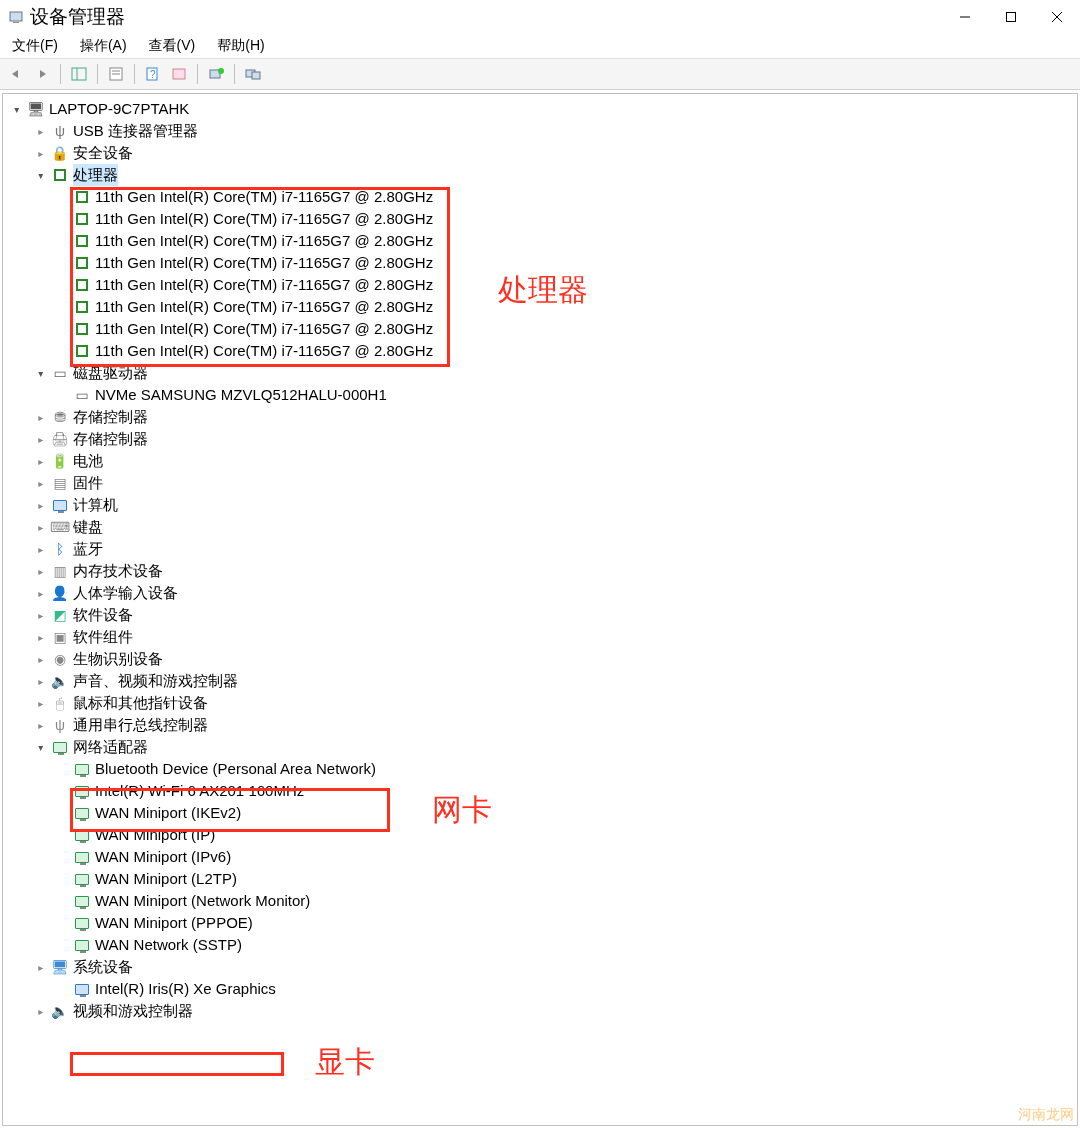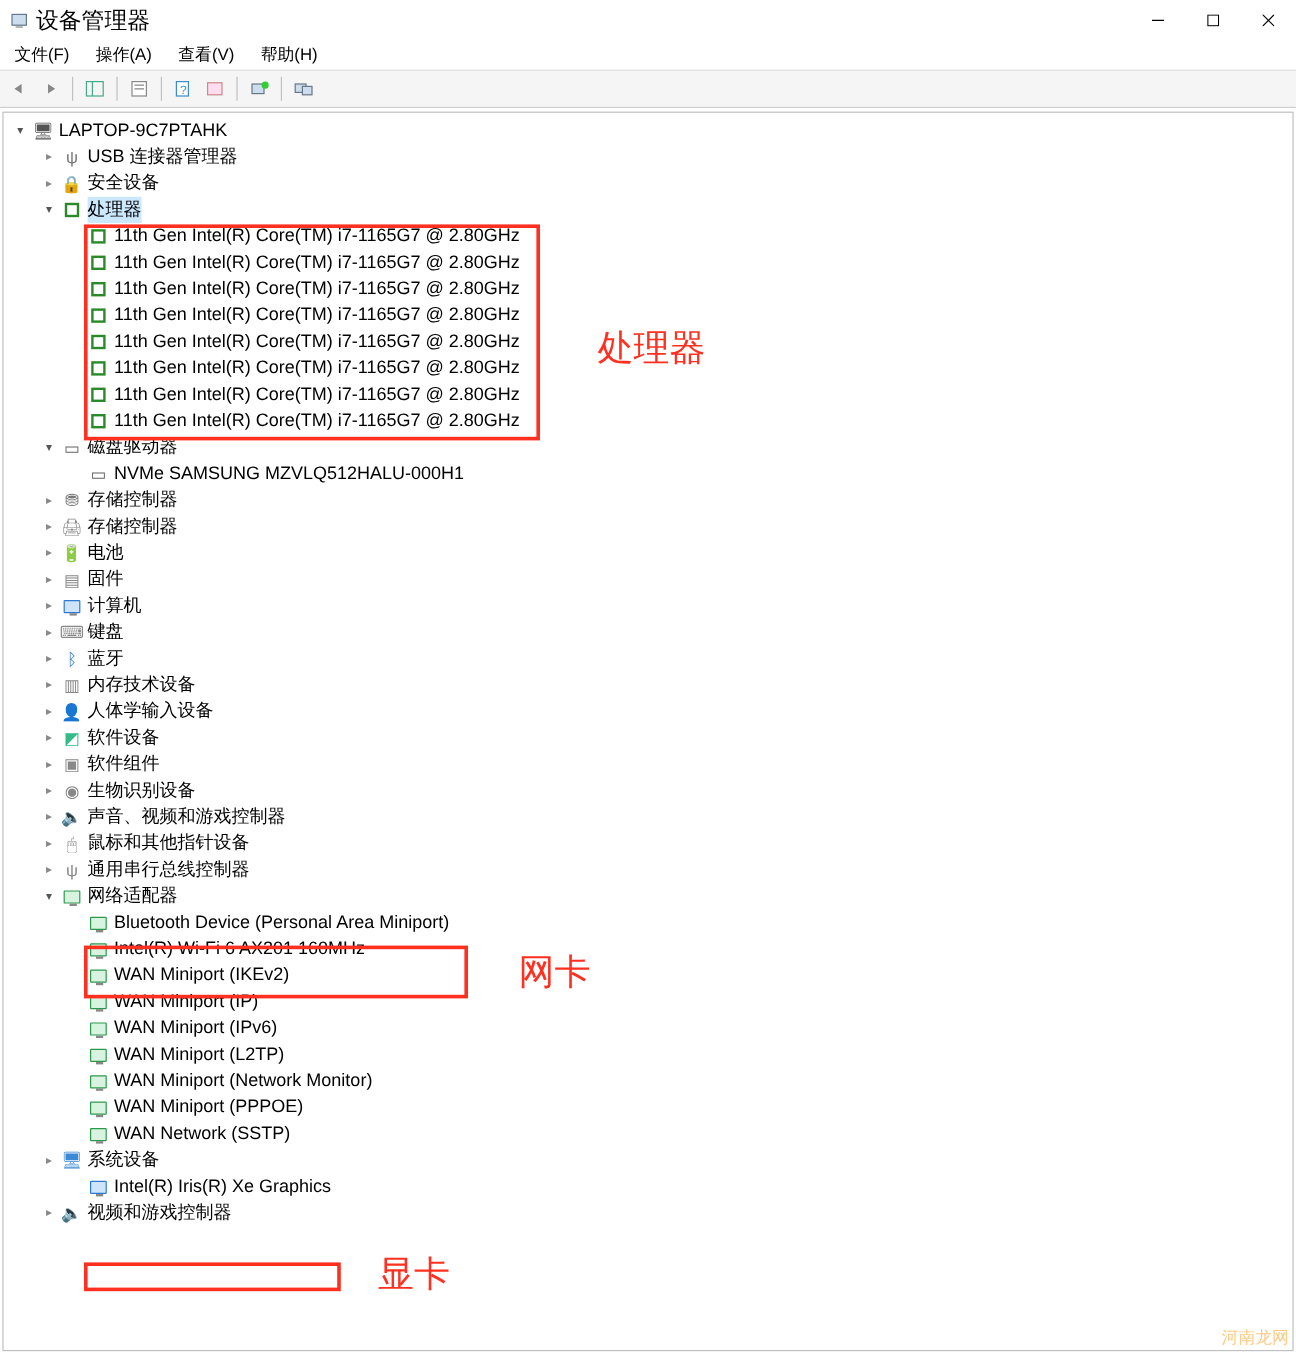--- a/index.html
+++ b/index.html
@@ -450,21 +450,21 @@
           <span class="net"></span>
         </span>
       <span class="node-label">网络适配器</span>
     </div>
     <div id="net-list">
         <div class="node i2">
           <span class="expander none"></span>
           <span class="node-icon">
             <span class="net"></span>
           </span>
-          <span class="node-label">Bluetooth Device (Personal Area Miniport)</span>
+          <span class="node-label">Bluetooth Device (Personal Area Network)</span>
         </div>
         <div class="node i2">
           <span class="expander none"></span>
           <span class="node-icon">
             <span class="net"></span>
           </span>
           <span class="node-label">Intel(R) Wi-Fi 6 AX201 160MHz</span>
         </div>
         <div class="node i2">
           <span class="expander none"></span>

